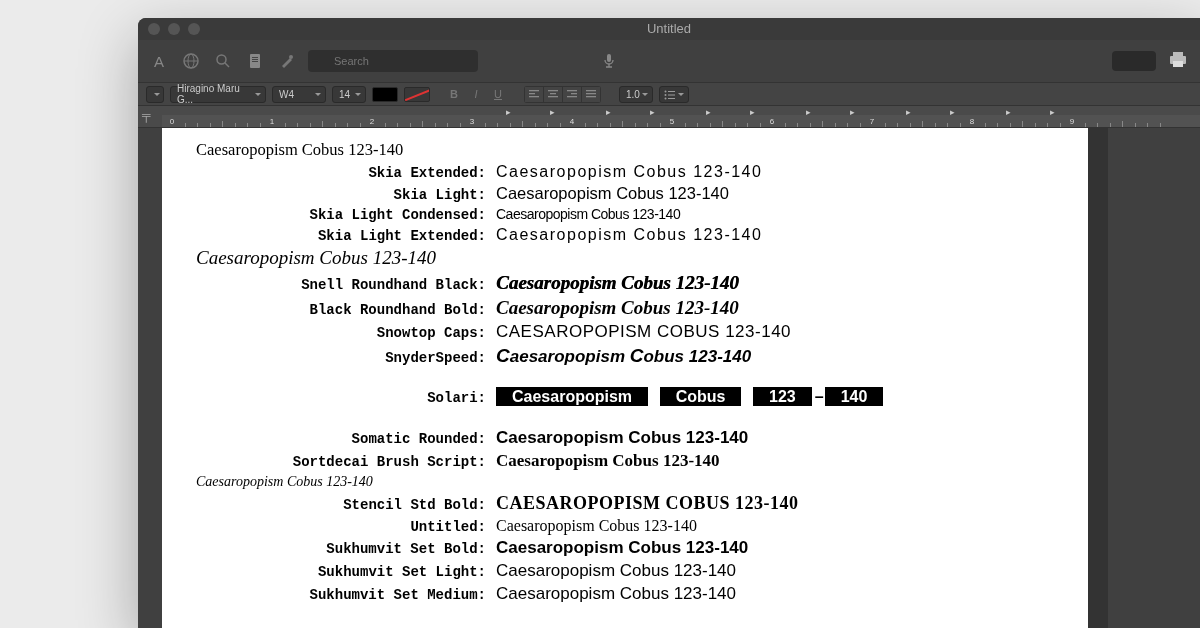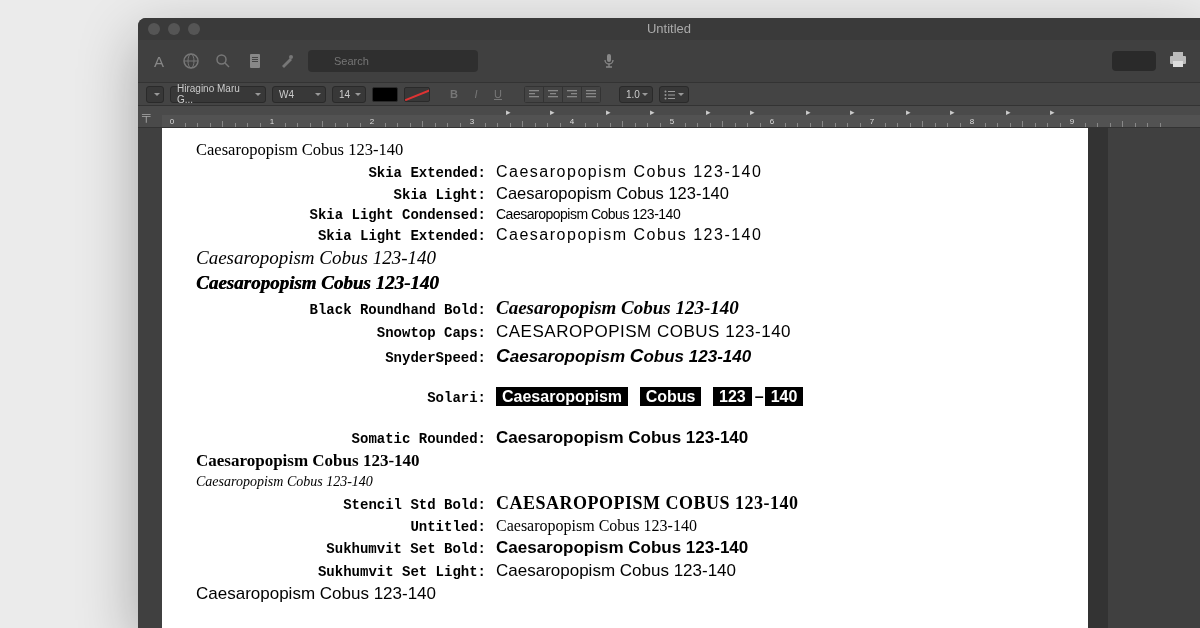--- a/index.html
+++ b/index.html
@@ -118,21 +118,21 @@
 .st-sans-light { font-family: "Helvetica Neue", Arial, sans-serif; font-weight: 300; }
 .st-cond { font-family: "Arial Narrow", Arial, sans-serif; font-size: 14px; letter-spacing: -0.5px; }
 .st-light-ext { font-family: "Helvetica Neue", sans-serif; font-weight: 200; letter-spacing: 1.5px; font-size: 16px; }
 .st-script { font-family: "Brush Script MT", cursive; font-size: 19px; font-style: italic; }
 .st-script-bold { font-family: "Brush Script MT", cursive; font-size: 19px; font-style: italic; font-weight: 900; text-shadow: 0.5px 0 0 #000; }
 .st-script-med { font-family: "Brush Script MT", cursive; font-size: 19px; font-style: italic; font-weight: 700; }
 .st-caps { font-family: Impact, "Arial Black", sans-serif; text-transform: uppercase; letter-spacing: 0.5px; font-size: 17px; }
 .st-speed { font-family: "Arial Black", sans-serif; font-style: italic; font-size: 17px; font-weight: 900; }
 .st-speed .cap { font-size: 19px; }
 .st-inverse { font-family: "Courier New", monospace; font-weight: bold; font-size: 16px; }
-.st-inverse span { background: #000; color: #fff; padding: 1px 6px; margin-right: 2px; }
+.st-inverse span { background: #000; color: #fff; padding: 1px 16px; margin-right: 2px; }
 .st-inverse .dash { background: transparent; color: #000; padding: 0; margin: 0 1px; }
 .st-round { font-family: "Arial Rounded MT Bold", Arial, sans-serif; font-weight: 700; font-size: 17px; }
 .st-brush { font-family: "Brush Script MT", cursive; font-weight: 900; font-size: 17px; }
 .st-hand { font-family: "Bradley Hand", cursive; font-style: italic; font-size: 14px; }
 .st-stencil { font-family: "Stencil", Impact, serif; text-transform: uppercase; font-weight: 900; font-size: 18px; letter-spacing: 0.5px; }
 .st-fancy { font-family: Georgia, serif; font-size: 16px; }
 .st-sans-bold { font-family: Arial, sans-serif; font-weight: 700; font-size: 17px; }
 .st-sans-thin { font-family: "Helvetica Neue", Arial, sans-serif; font-weight: 300; font-size: 17px; }
 .st-sans-med { font-family: Arial, sans-serif; font-weight: 500; font-size: 17px; }
 
@@ -385,20 +385,21 @@
           <div class="sample st-cond">Caesaropopism Cobus 123-140</div>
         </div>
         <div class="row">
           <div class="label">Skia Light Extended:</div>
           <div class="sample st-light-ext">Caesaropopism Cobus 123-140</div>
         </div>
         <div class="row">
           <div class="sample st-script">Caesaropopism Cobus 123-140</div>
         </div>
         <div class="row">
+          <div class="label">Snell Roundhand Black:</div>
           <div class="sample st-script-bold">Caesaropopism Cobus 123-140</div>
         </div>
         <div class="row">
           <div class="label">Black Roundhand Bold:</div>
           <div class="sample st-script-med">Caesaropopism Cobus 123-140</div>
         </div>
         <div class="row">
           <div class="label">Snowtop Caps:</div>
           <div class="sample st-caps">CAESAROPOPISM COBUS 123-140</div>
         </div>
@@ -410,20 +411,21 @@
         <div class="row">
           <div class="label">Solari:</div>
           <div class="sample st-inverse"><span>Caesaropopism</span> <span>Cobus</span> <span>123</span><span class="dash">–</span><span>140</span></div>
         </div>
         <div class="gap"></div>
         <div class="row">
           <div class="label">Somatic Rounded:</div>
           <div class="sample st-round">Caesaropopism Cobus 123-140</div>
         </div>
         <div class="row">
+          <div class="label">Sortdecai Brush Script:</div>
           <div class="sample st-brush">Caesaropopism Cobus 123-140</div>
         </div>
         <div class="row">
           <div class="sample st-hand">Caesaropopism Cobus 123-140</div>
         </div>
         <div class="row">
           <div class="label">Stencil Std Bold:</div>
           <div class="sample st-stencil">CAESAROPOPISM COBUS 123-140</div>
         </div>
         <div class="row">
@@ -432,19 +434,20 @@
         </div>
         <div class="row">
           <div class="label">Sukhumvit Set Bold:</div>
           <div class="sample st-sans-bold">Caesaropopism Cobus 123-140</div>
         </div>
         <div class="row">
           <div class="label">Sukhumvit Set Light:</div>
           <div class="sample st-sans-thin">Caesaropopism Cobus 123-140</div>
         </div>
         <div class="row">
+          <div class="label">Sukhumvit Set Medium:</div>
           <div class="sample st-sans-med">Caesaropopism Cobus 123-140</div>
         </div>
       </div>
     <div class="page-shadow"></div>
   </div>
 
 </div>
 
 </body></html>

